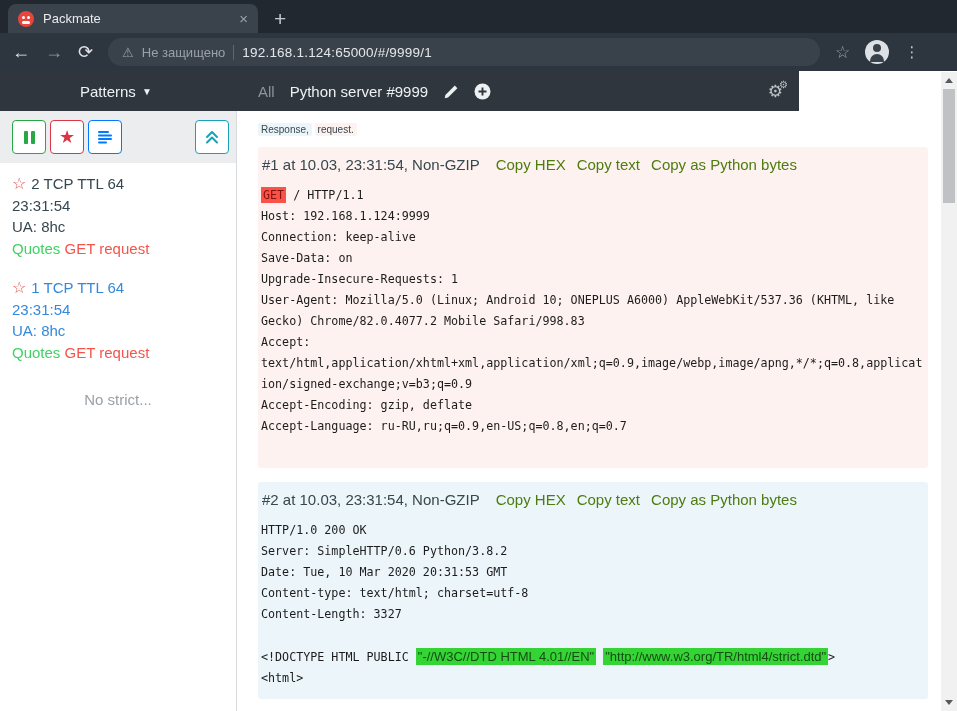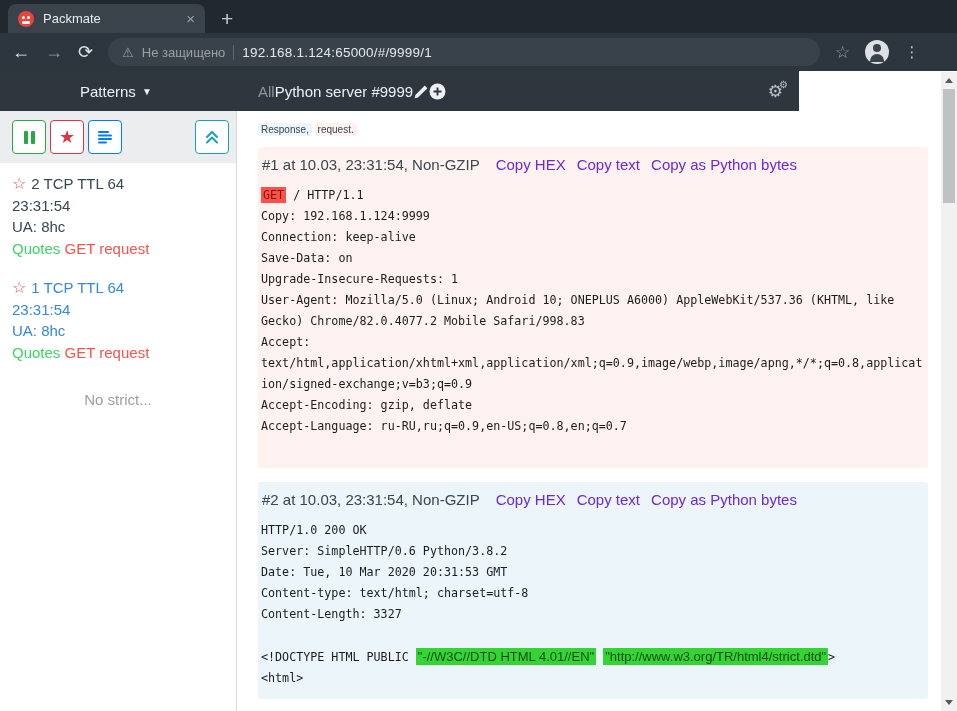--- a/index.html
+++ b/index.html
@@ -1,21 +1,21 @@
 <!DOCTYPE html>
 <html><head>
 <meta charset="utf-8">
 <style>
   * { margin:0; padding:0; box-sizing:border-box; }
   html,body { width:957px; height:711px; overflow:hidden; background:#fff;
     font-family:"Liberation Sans", sans-serif; }
 
   
   .tabstrip { height:33px; background:#21282f; display:flex; align-items:flex-end; }
-  .tab { width:197px; height:29px; background:#3a434c; border-radius:8px 8px 0 0;
+  .tab { width:250px; height:29px; background:#3a434c; border-radius:8px 8px 0 0;
     margin-left:8px; display:flex; align-items:center; padding:0 10px; gap:9px; }
   .favicon { width:16px; height:16px; border-radius:50%; background:#e8453c; position:relative; flex:0 0 16px;}
   .favicon i { position:absolute; background:#fff; border-radius:50%; }
   .favicon .e1{ width:3px;height:3px;left:4px;top:5px;}
   .favicon .e2{ width:3px;height:3px;right:4px;top:5px;}
   .favicon .m { width:8px;height:3px;left:4px;bottom:3px;border-radius:2px;}
   .tab-title { color:#e8eaed; font-size:13px; flex:1; }
   .tab-close { color:#9aa0a6; font-size:15px; cursor:default; }
   .newtab { color:#c4c7cb; font-size:21px; margin:0 0 4px 16px; line-height:1; }
 
@@ -33,21 +33,21 @@
   .avatar i { position:absolute; background:#39424b; }
   .avatar .hd { width:8px;height:8px;border-radius:50%;left:8px;top:4px;}
   .avatar .bd { width:14px;height:8px;border-radius:7px 7px 0 0;left:5px;top:14px;}
   .menu3 { color:#c4c7cb; font-size:15px; letter-spacing:0; }
 
   
   .appheader { position:absolute; top:71px; left:0; width:799px; height:40px; background:#2f363d;
     display:flex; align-items:center; color:#eef1f3; }
   .h-left { width:237px; padding-left:80px; font-size:15px; display:flex; align-items:center; gap:6px;}
   .caret { font-size:10px; }
-  .h-nav { display:flex; align-items:flex-end; padding-left:21px; }
+  .h-nav { display:flex; align-items:flex-end; gap:15px; padding-left:21px; }
   .h-all { color:#8d949b; font-size:15px; }
   .h-service { font-size:15px; }
   .h-ic { display:flex; align-items:center; }
   .h-gear { margin-left:auto; margin-right:16px; color:#bcc1c6; font-size:17px; position:relative;}
   .h-gear small { font-size:10px; position:absolute; right:-5px; top:-2px;}
 
   
   .scrollbar { position:absolute; top:72px; right:0; width:16px; height:639px; background:#f1f1f1; }
   .sb-up { width:0;height:0;border-left:4px solid transparent;border-right:4px solid transparent;
     border-bottom:5px solid #565a5f; margin:6px auto 0; }
@@ -72,21 +72,21 @@
   .stream .star { color:#e8504f; margin-right:5px; font-size:16px;}
   .no-results { text-align:center; color:#9aa0a6; font-size:15px; margin-top:20px; }
 
   .main { flex:1; padding:13px 13px 0 21px; overflow:hidden; }
   .legend { font-size:10px; color:#37474f; margin-bottom:12px; }
   .legend .chip { padding:1px 3px; border-radius:2px; }
 
   .packet { border-radius:3px; padding:9px 4px 10px 3px; margin-bottom:14px; overflow:hidden;}
   .p-head { display:flex; align-items:center; gap:11px; font-size:15px; color:#37474f; margin:0 0 12px 1px; }
   .p-id { margin-right:5px; }
-  .p-link { color:#6d28d9; cursor:pointer; }
+  .p-link { color:#4d7c0f; cursor:pointer; }
   .p-body { font-family:"DejaVu Sans Mono","Liberation Mono",monospace; font-size:11.7px; color:#1c1c1c; }
   .line { min-height:21px; line-height:21px; white-space:pre; overflow:hidden; }
   .hl-request { background:#fb5149; color:#7f150d; padding:1px 2px; }
   .hl-found { background:#33d433; color:#174c17; font-family:"Liberation Sans",sans-serif;
     font-size:13px; padding:1px 2px; }
 </style>
 </head>
 <body>
 
 <div class="tabstrip">
@@ -200,21 +200,21 @@
     <div>
         <section class="packet" style="background: rgb(253, 242, 239);">
           <div class="p-head">
             <span class="p-id">#1 at 10.03, 23:31:54, Non-GZIP</span>
             <span class="p-link">Copy HEX</span>
             <span class="p-link">Copy text</span>
             <span class="p-link">Copy as Python bytes</span>
           </div>
           <div class="p-body">
             <div class="line"><span class="hl-request">GET</span><span> / HTTP/1.1</span></div>
-            <div class="line"><span>Copy: 192.168.1.124:9999</span></div>
+            <div class="line"><span>Host: 192.168.1.124:9999</span></div>
             <div class="line"><span>Connection: keep-alive</span></div>
             <div class="line"><span>Save-Data: on</span></div>
             <div class="line"><span>Upgrade-Insecure-Requests: 1</span></div>
             <div class="line"><span>User-Agent: Mozilla/5.0 (Linux; Android 10; ONEPLUS A6000) AppleWebKit/537.36 (KHTML, like</span></div>
             <div class="line"><span>Gecko) Chrome/82.0.4077.2 Mobile Safari/998.83</span></div>
             <div class="line"><span>Accept:</span></div>
             <div class="line"><span>text/html,application/xhtml+xml,application/xml;q=0.9,image/webp,image/apng,*/*;q=0.8,applicat</span></div>
             <div class="line"><span>ion/signed-exchange;v=b3;q=0.9</span></div>
             <div class="line"><span>Accept-Encoding: gzip, deflate</span></div>
             <div class="line"><span>Accept-Language: ru-RU,ru;q=0.9,en-US;q=0.8,en;q=0.7</span></div>

